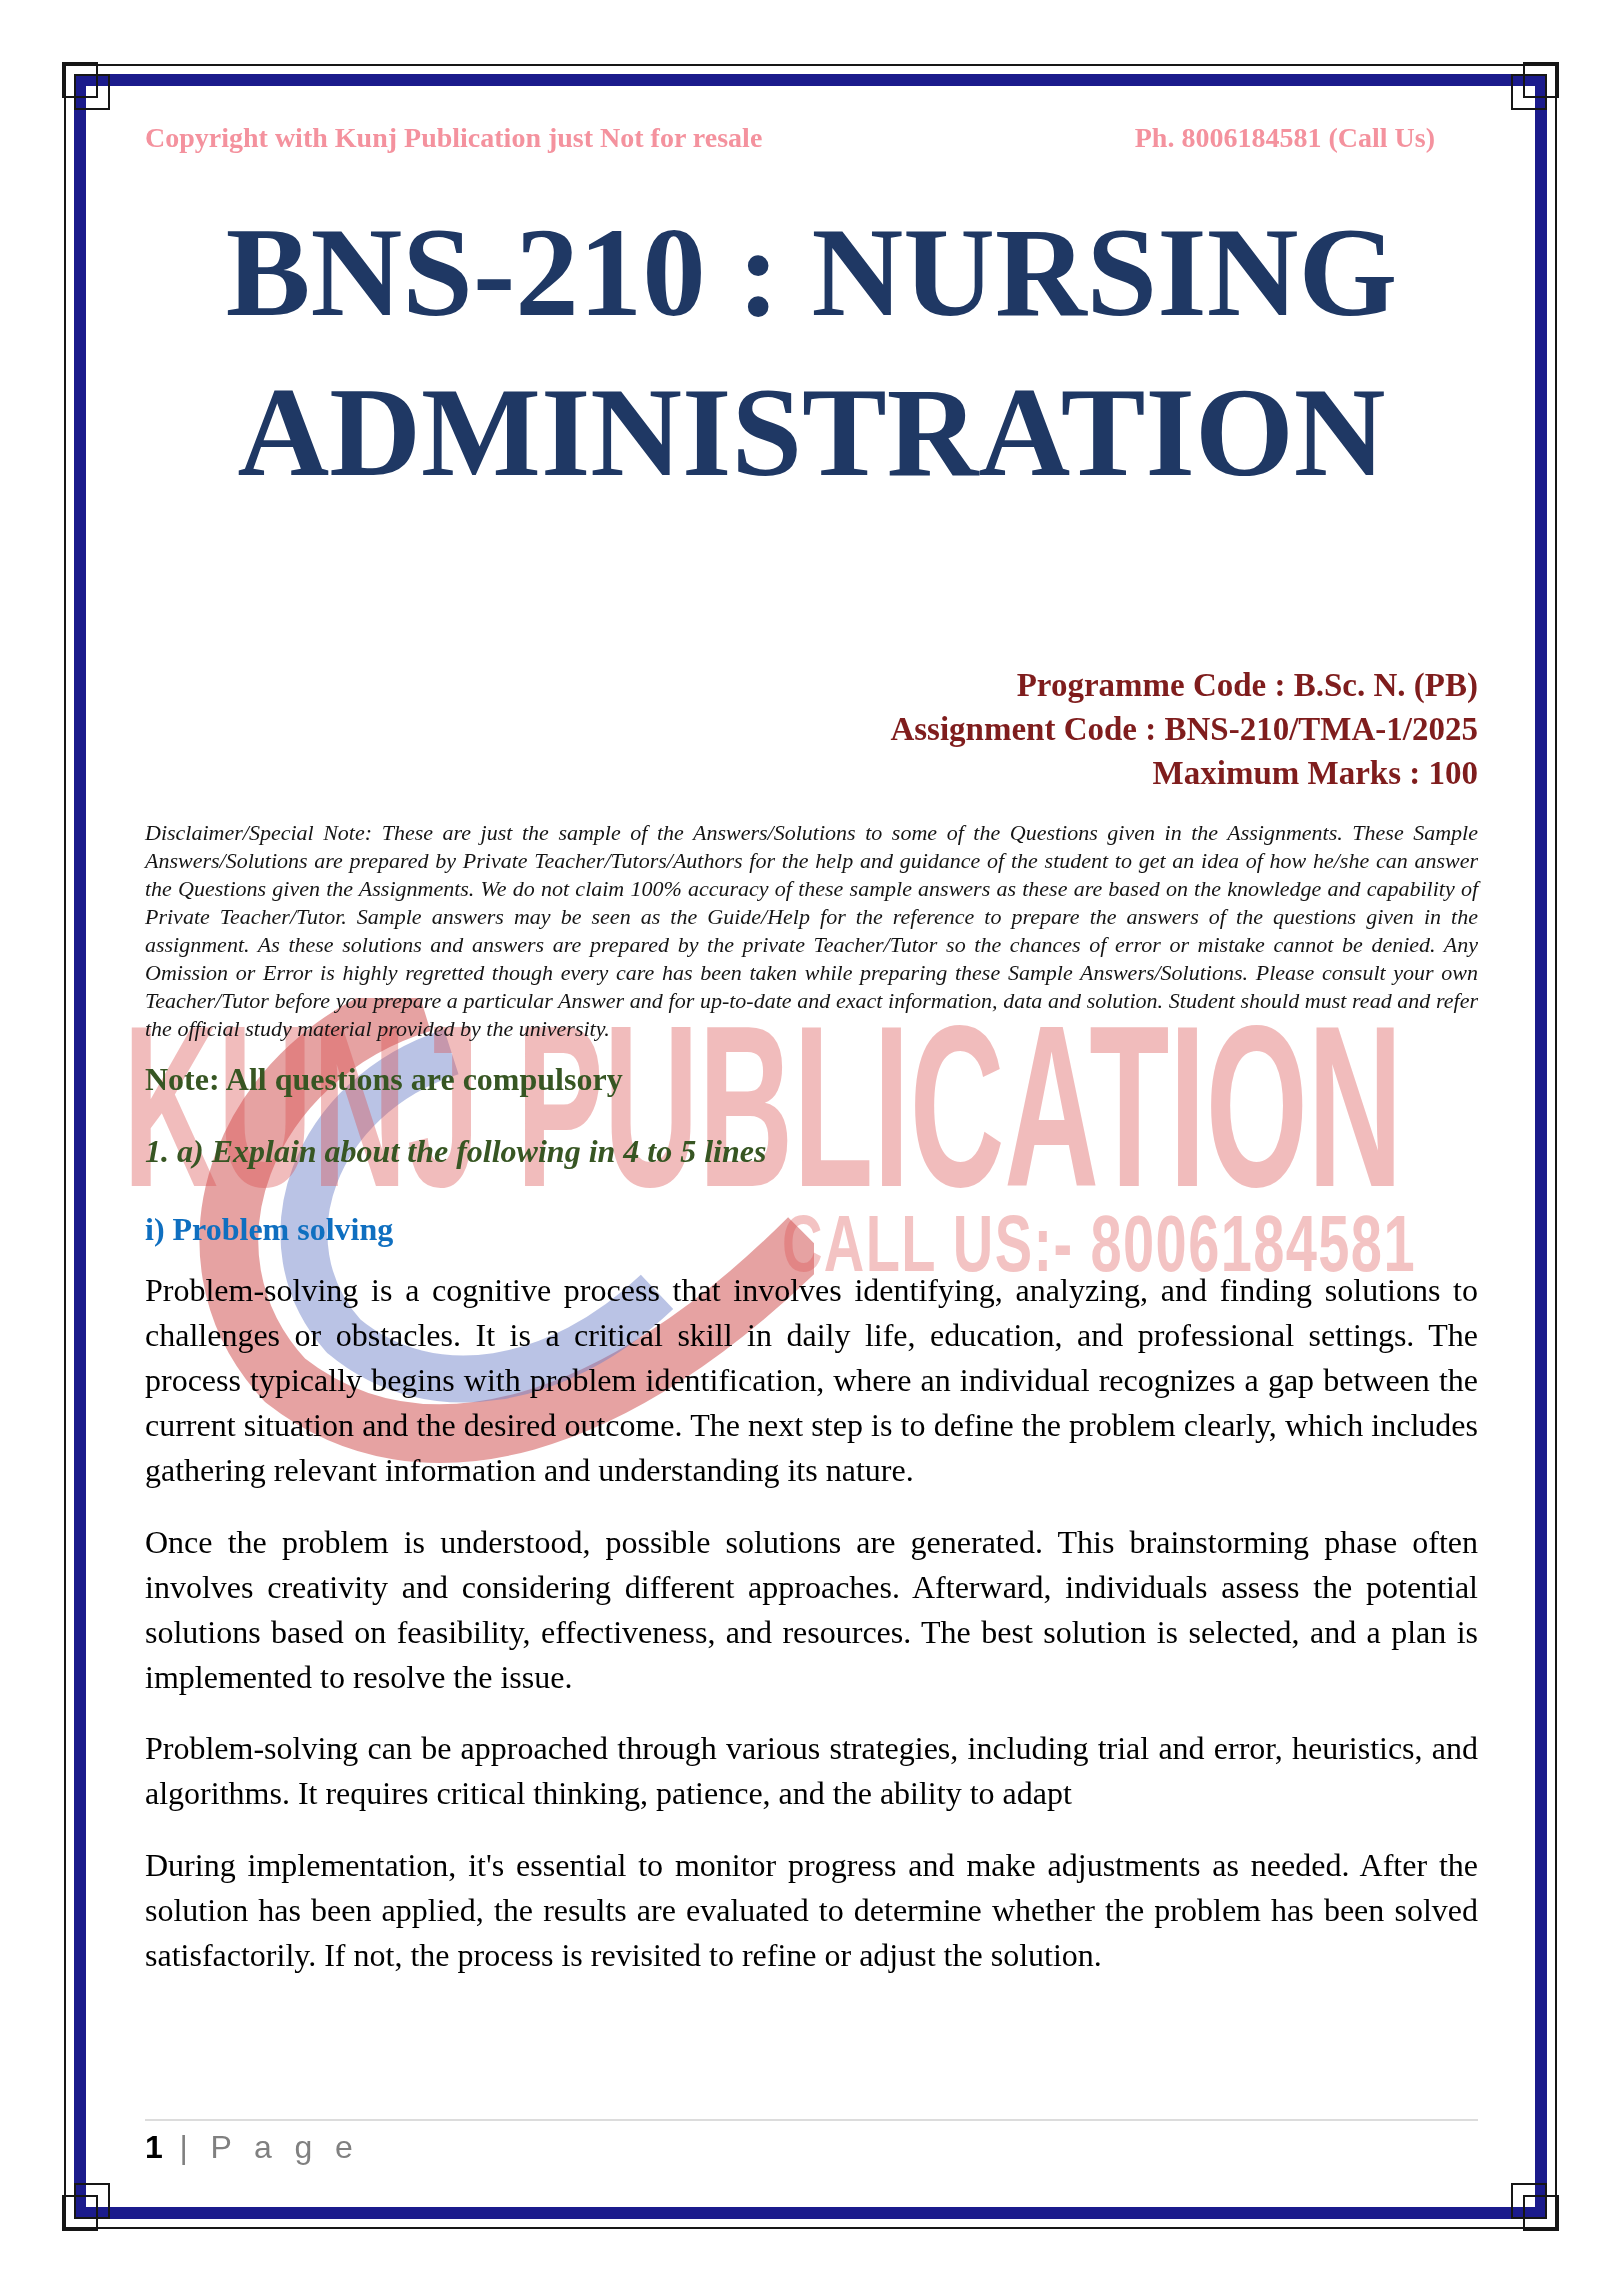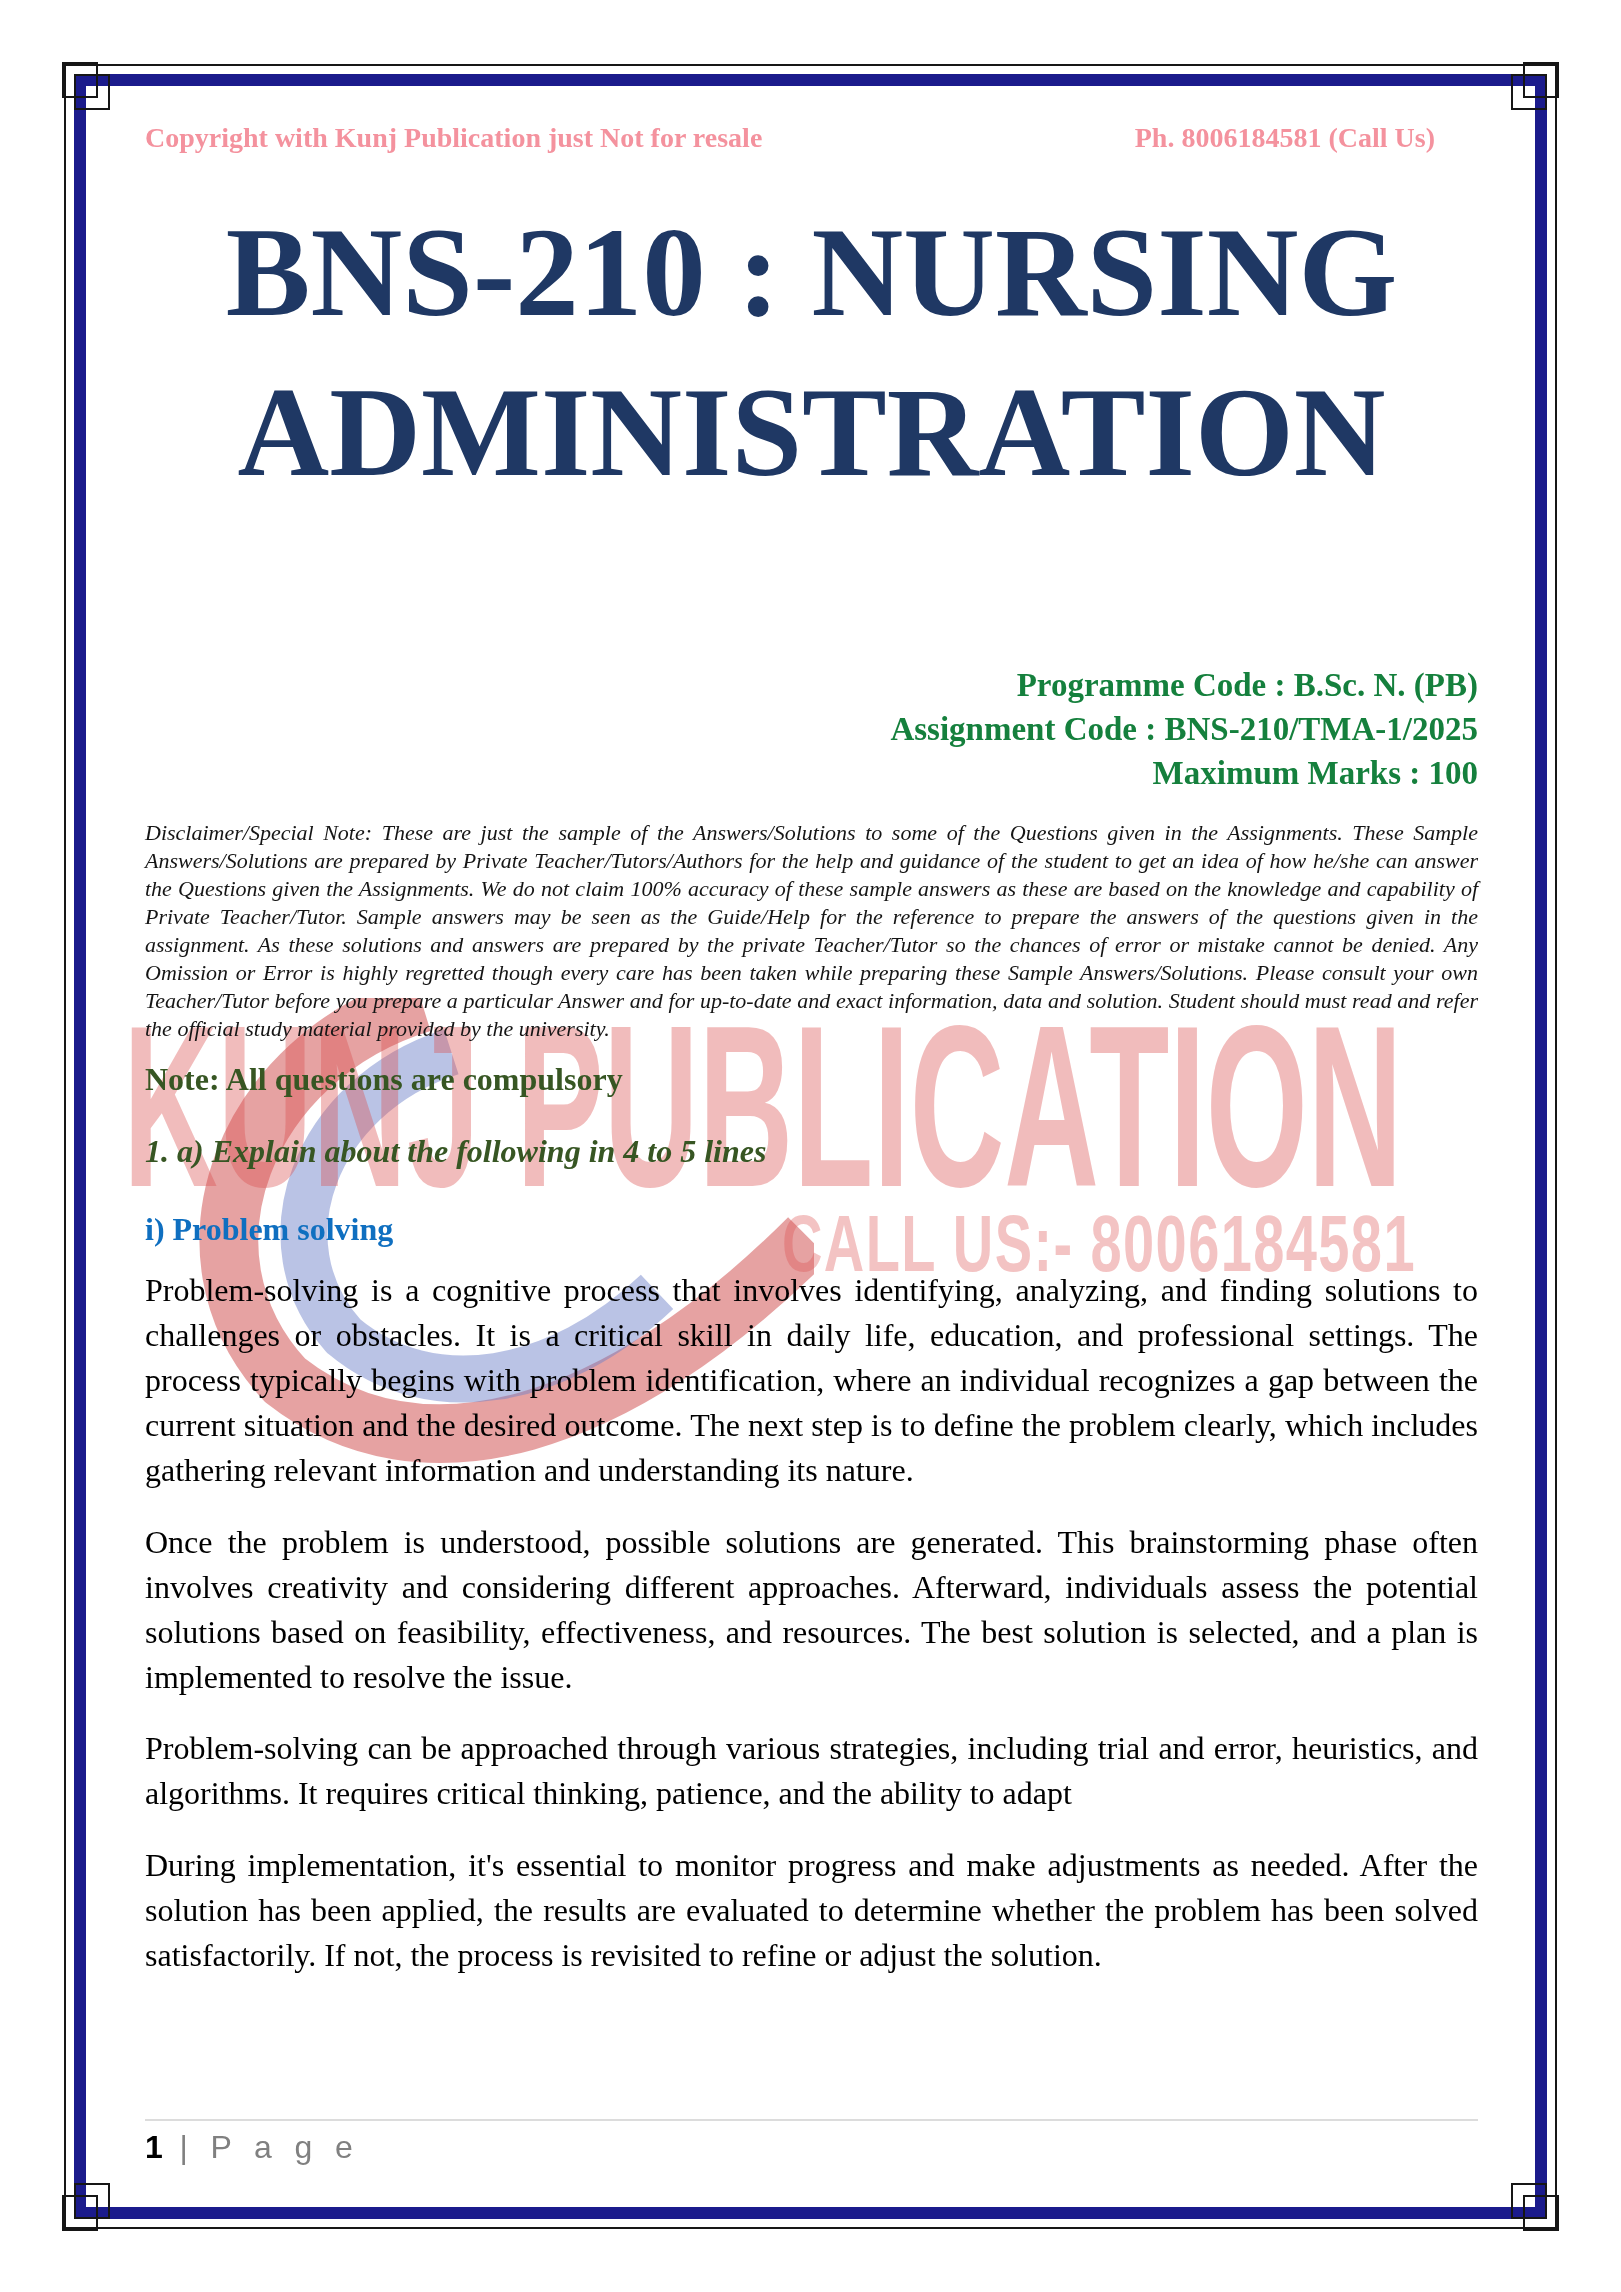--- a/index.html
+++ b/index.html
@@ -43,21 +43,21 @@
     top:122px;left:145px;width:1333px;box-sizing:border-box;padding-right:43px;
     display:flex;justify-content:space-between;
     font-weight:bold;font-size:28px;color:#f4929e;
   }
   .doc-title{
     top:192px;left:145px;width:1333px;text-align:center;
     font-weight:bold;font-size:127px;line-height:1.26;color:#1f3864;
   }
   .codes{
     top:663px;left:145px;width:1333px;text-align:right;
-    font-weight:bold;font-size:33px;line-height:44px;color:#15803d;
+    font-weight:bold;font-size:33px;line-height:44px;color:#7f1d1d;
   }
   .disclaimer{
     top:819px;left:145px;width:1333px;
     font-style:italic;font-size:22px;line-height:28px;
     text-align:justify;color:#151515;
   }
   .h-green{left:145px;width:1333px;font-weight:bold;font-size:32px;color:#375623;}
   .h-note{top:1061px;}
   .h-question{top:1133px;font-style:italic;}
   .h-blue{top:1211px;left:145px;width:1333px;font-weight:bold;font-size:32px;color:#0f6fc0;}

